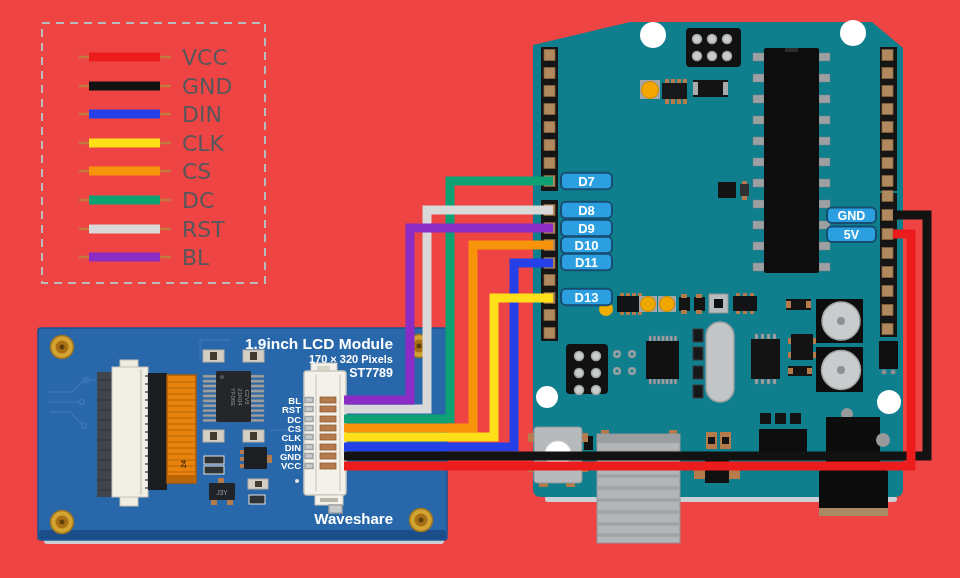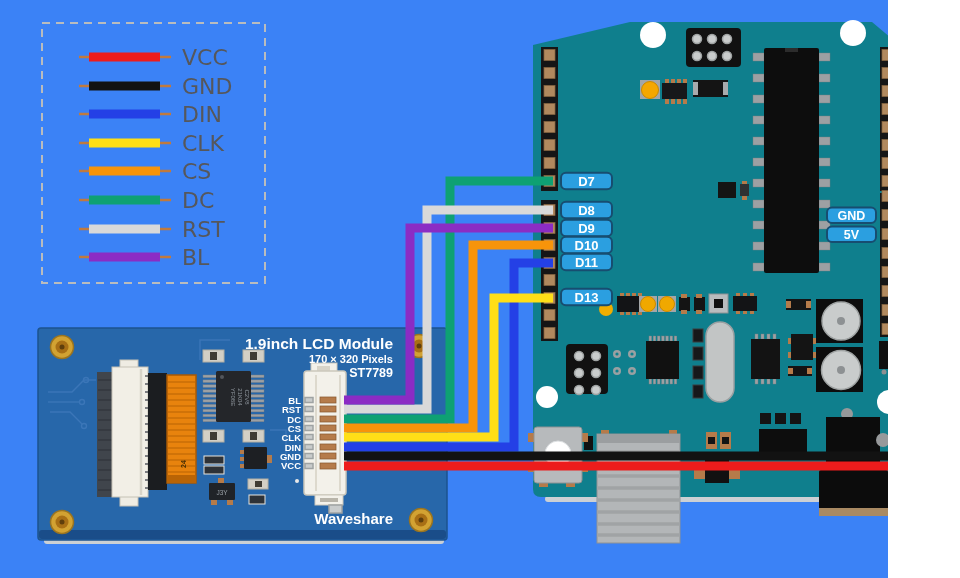--- a/index.html
+++ b/index.html
@@ -1,16 +1,16 @@
 <!DOCTYPE html>
 <html><head>
 <meta charset="utf-8">
 <style>
   html,body{margin:0;padding:0;background:#ffffff;}
-  .stage{position:relative;width:888px;height:578px;background:#3b82f6;overflow:hidden;}
+  .stage{position:relative;width:960px;height:578px;background:#ef4444;overflow:hidden;}
   svg{display:block;}
   text{font-family:"Liberation Sans",sans-serif;}
   .legend-label{font-family:"DejaVu Sans",sans-serif;fill:#56575b;font-size:22px;}
   .lead{stroke:#c07a3e;stroke-width:2.4;}
   .lw{stroke-width:9;}
   .wire{fill:none;stroke-width:9;stroke-linejoin:miter;stroke-linecap:butt;}
   .silk{fill:#ffffff;font-weight:700;}
   .pad{fill:#b1895e;stroke:#85643f;stroke-width:0.75;}
   .hdr{fill:#151515;}
   .leg{fill:#9da0a3;stroke:#7b7e80;stroke-width:0.4;}

